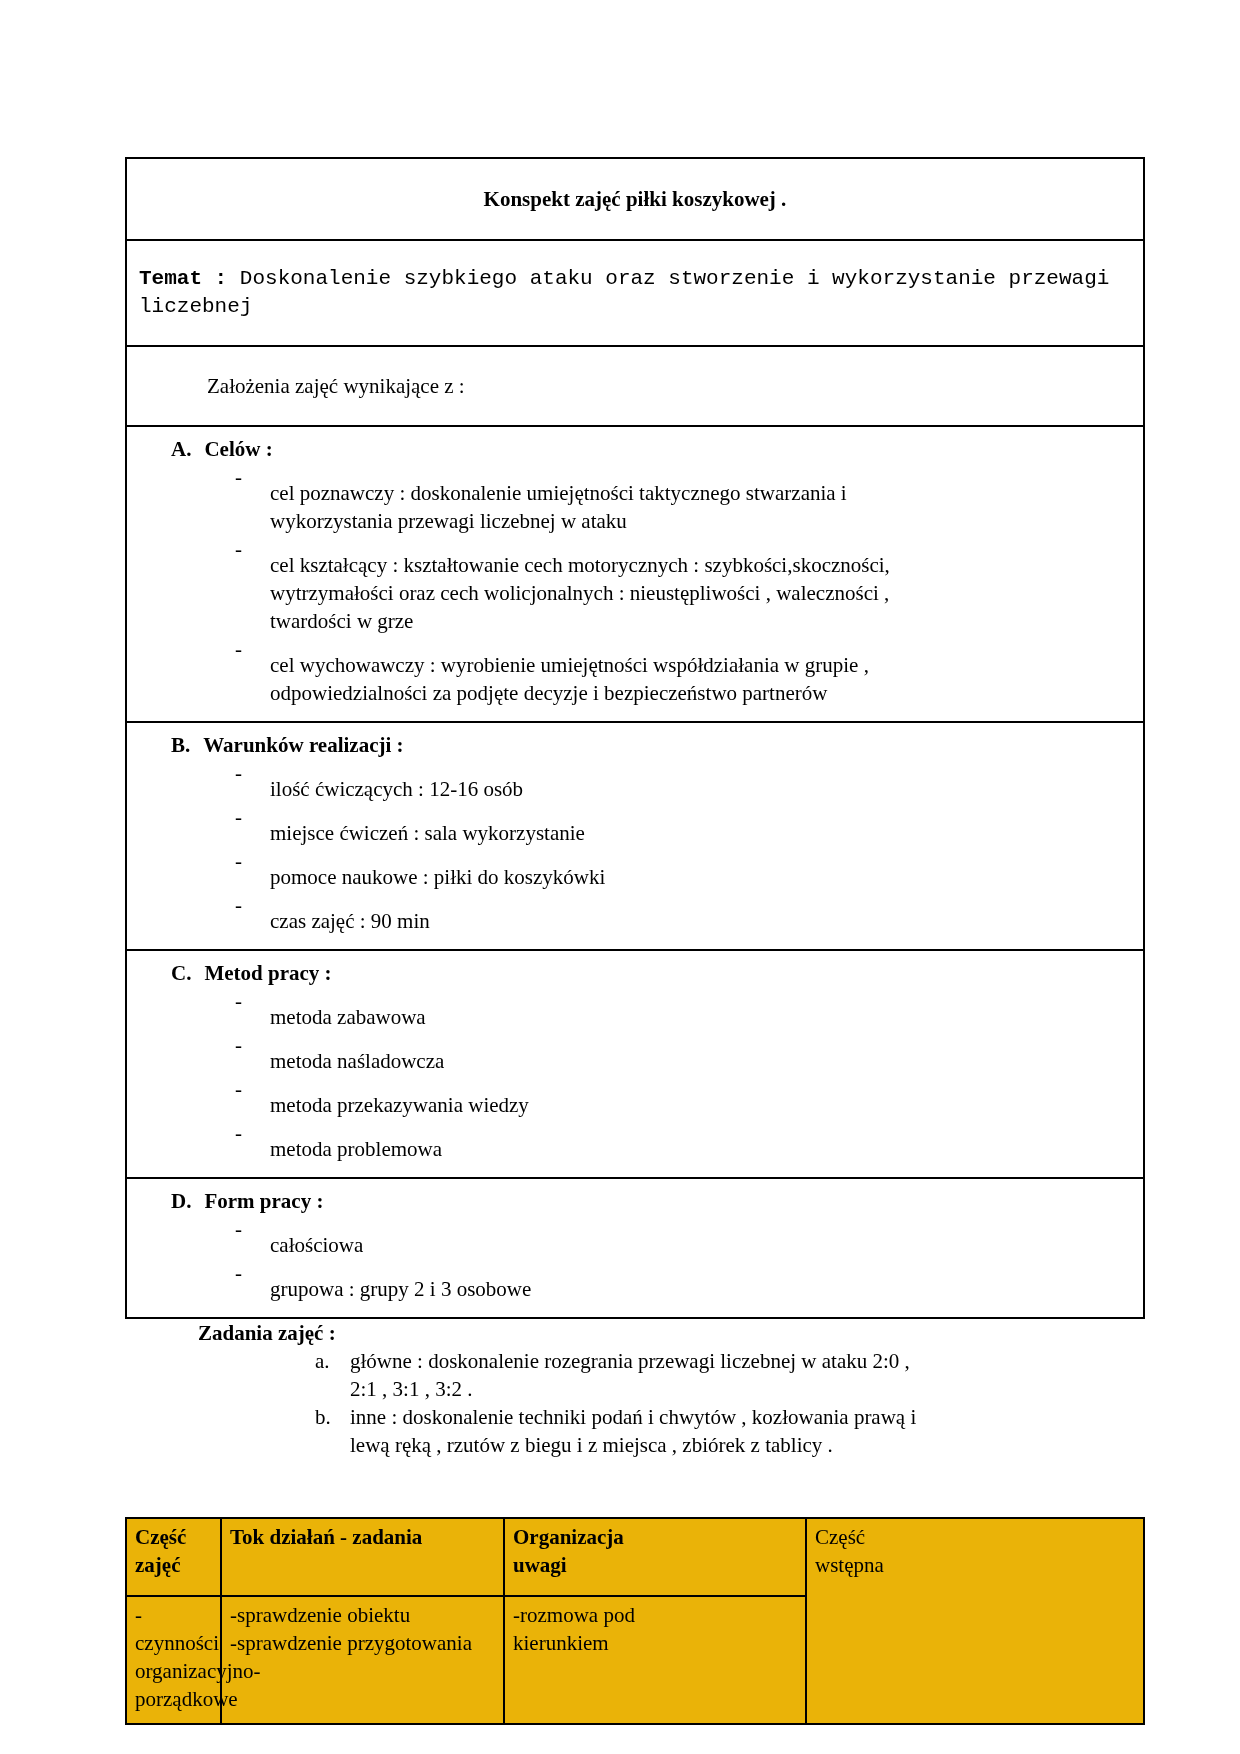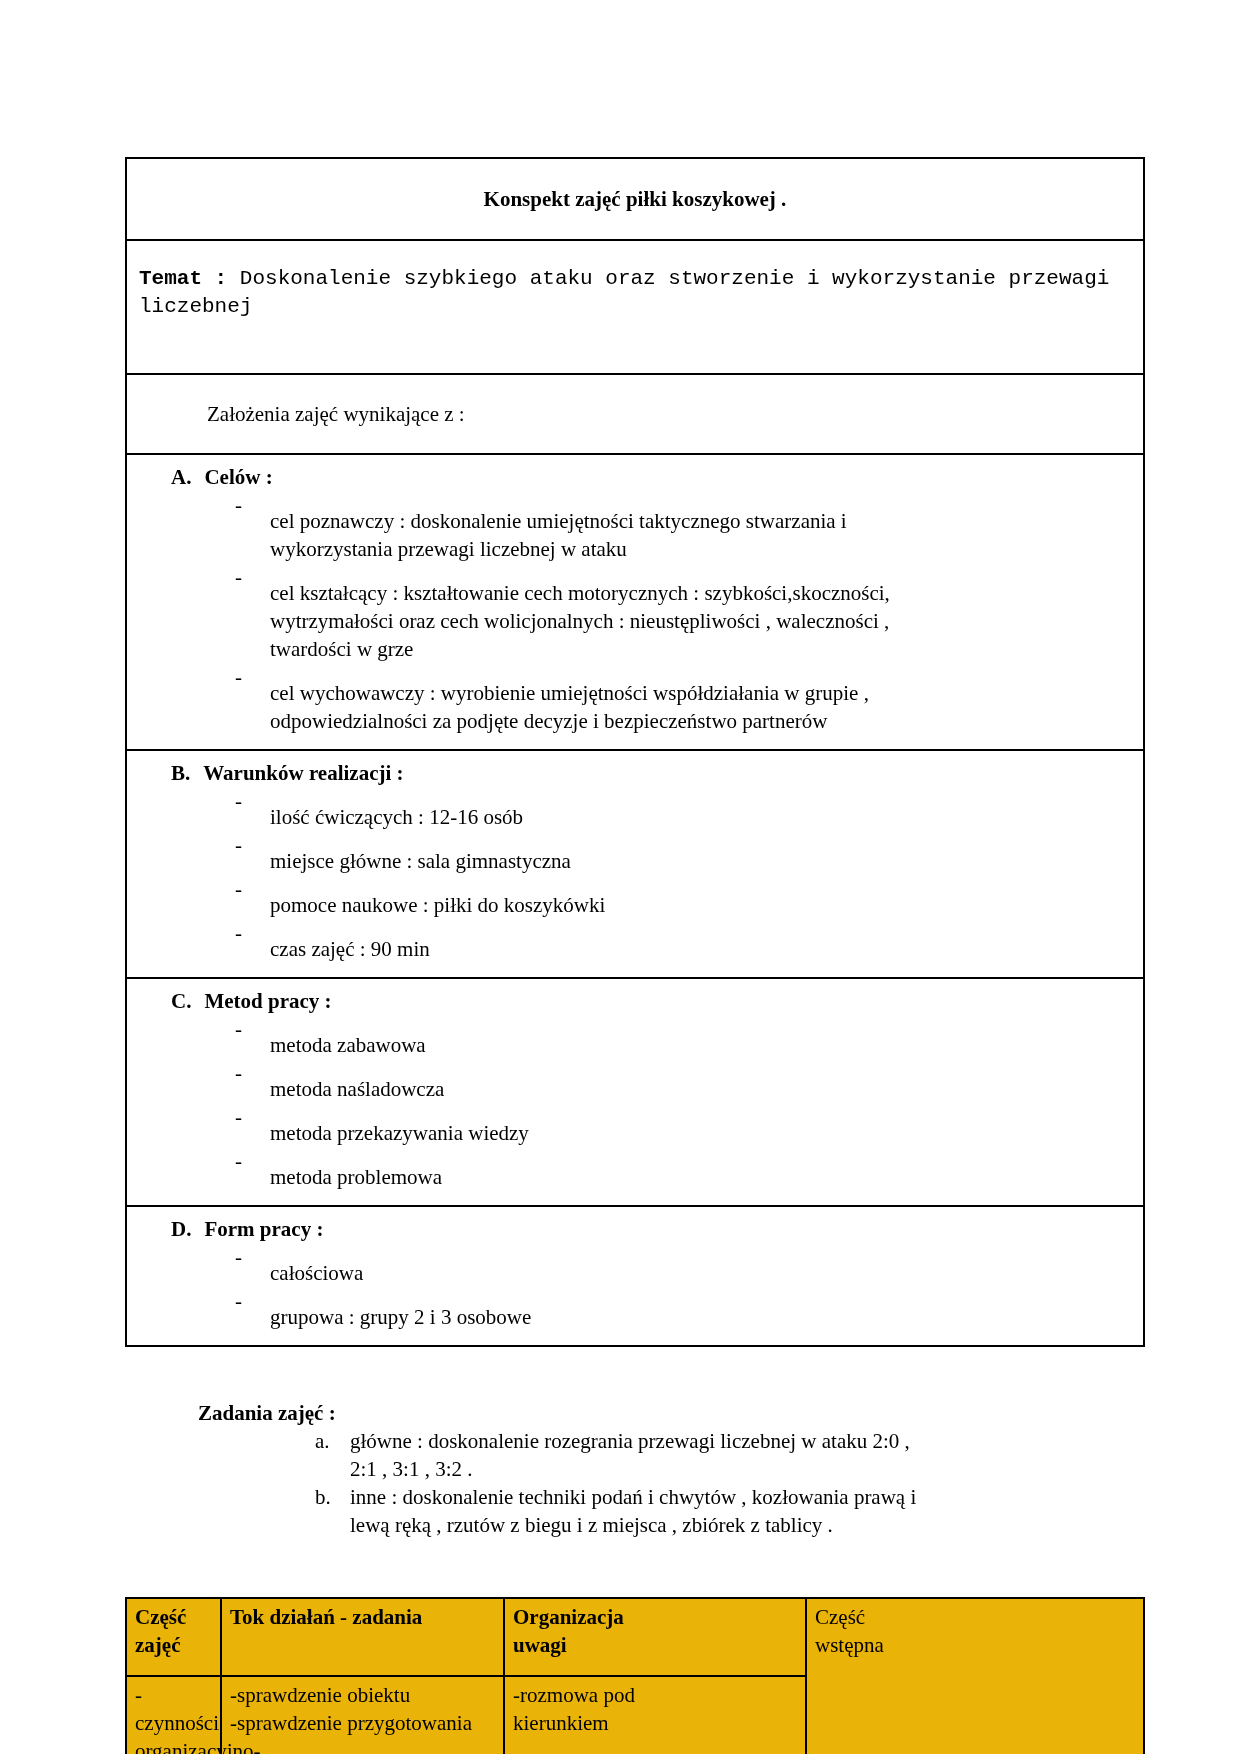--- a/index.html
+++ b/index.html
@@ -25,30 +25,30 @@
     width: 1020px;
   }
   .bold { font-weight: bold; }
 
   
   .main-table { border: 2px solid #000; background: #fff; }
   .main-table .row + .row { border-top: 2px solid #000; }
 
   .title-row { text-align: center; font-weight: bold; padding: 26px 10px; }
   .temat-row { padding: 24px 14px 24px 12px; font-family: Liberation Mono, monospace; }
-  .zalozenia-row { padding: 25px 10px 25px 80px; margin-top: 28px; }
+  .zalozenia-row { padding: 25px 10px 25px 80px; }
 
   .section { padding: 8px 16px 14px 44px; }
   .sec-head { display: flex; gap: 13px; font-weight: bold; }
   .item { display: flex; padding-left: 64px; }
   .item .marker { width: 35px; flex-shrink: 0; }
   .item .txt { white-space: pre-line; margin-top: 16px; }
 
   
-  .tasks { margin-top: 52px; padding-left: 73px; }
+  .tasks { padding-left: 73px; }
   .tasks-heading { font-weight: bold; }
   .task-item { display: flex; padding-left: 117px; }
   .task-item .marker { width: 35px; flex-shrink: 0; }
   .task-item .txt { white-space: pre-line; }
 
   
   .schedule {
     margin-top: 58px;
     border: 2px solid #000;
     display: grid;
@@ -114,21 +114,21 @@
         <div class="sec-head">
           <span>B.</span>
           <span>Warunków realizacji :</span>
         </div>
         <div class="item">
           <span class="marker">-</span>
           <span class="txt">ilość ćwiczących : 12-16 osób</span>
         </div>
         <div class="item">
           <span class="marker">-</span>
-          <span class="txt">miejsce główne : sala gimnastyczna</span>
+          <span class="txt">miejsce ćwiczeń : sala wykorzystanie</span>
         </div>
         <div class="item">
           <span class="marker">-</span>
           <span class="txt">pomoce naukowe : piłki do koszykówki</span>
         </div>
         <div class="item">
           <span class="marker">-</span>
           <span class="txt">czas zajęć : 90 min</span>
         </div>
       </div>

